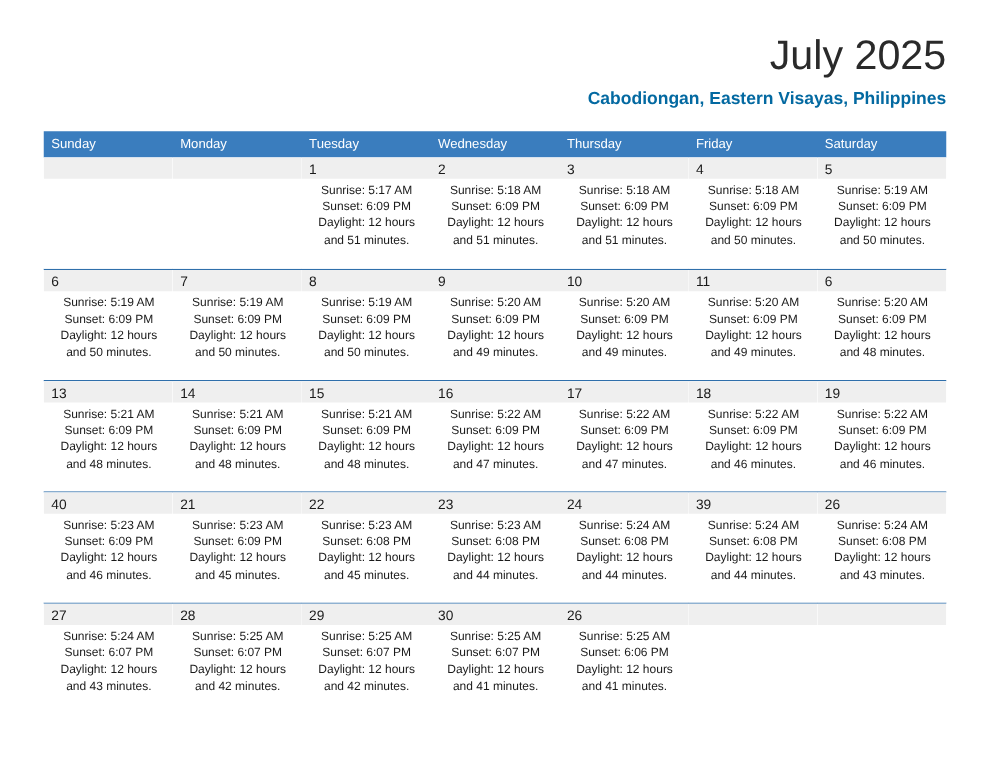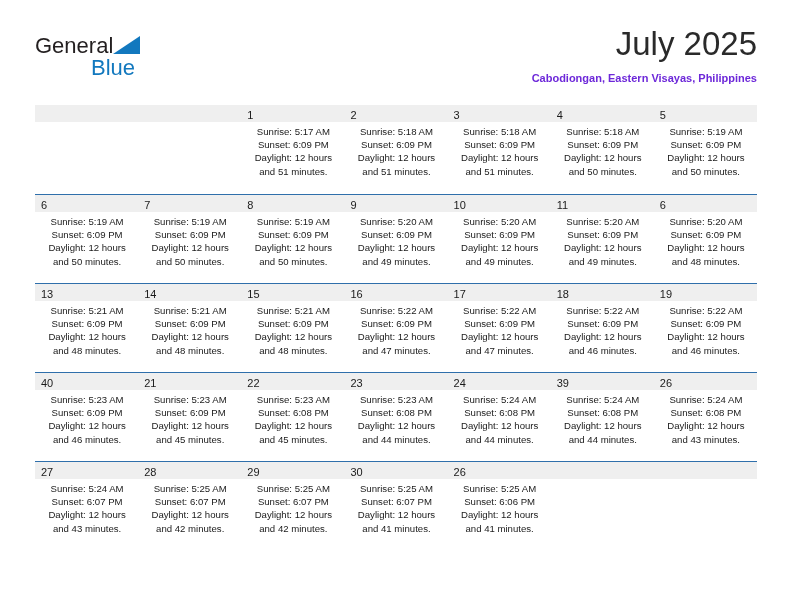--- a/index.html
+++ b/index.html
@@ -68,23 +68,23 @@
     text-align: right;
   }
   .cal-title {
     font-size: 33px;
     line-height: 32px;
     color: #2a2a2a;
     font-weight: normal;
     margin: 0;
   }
   .cal-subtitle {
-    font-size: 11px;
+    font-size: 14px;
     line-height: 18px;
-    color: #6d28d9;
+    color: #0369a1;
     margin: 9px 0 0 0;
     font-weight: bold;
   }
 
   
   .calendar {
     position: absolute;
     left: 35px;
     top: 105px;
     width: 722px;
@@ -147,37 +147,38 @@
     white-space: normal;
   }
 </style>
 </head>
 <body>
 
 <div class="page">
 
   <div class="header">
 
-    <div class="brand">
-      <div class="brand-line1">
-        <span class="brand-general">General</span><span class="brand-tri"><svg width="30" height="20" viewBox="0 0 30 20">
-              <polygon points="2,19 29,19 29,1" fill="#1278be"></polygon>
-            </svg></span>
-      </div>
-      <div class="brand-line2">Blue</div>
-    </div>
 
     <div class="title-block">
       <h1 class="cal-title">July 2025</h1>
       <div class="cal-subtitle">Cabodiongan, Eastern Visayas, Philippines</div>
     </div>
 
   </div>
 
   <div class="calendar">
+    <div class="weekdays">
+        <div class="weekday">Sunday</div>
+        <div class="weekday">Monday</div>
+        <div class="weekday">Tuesday</div>
+        <div class="weekday">Wednesday</div>
+        <div class="weekday">Thursday</div>
+        <div class="weekday">Friday</div>
+        <div class="weekday">Saturday</div>
+      </div>
     <div class="weeks">
         <div class="week first">
           <div class="daycell empty">
             <div class="daynum-band"><span class="daynum"></span></div>
           </div>
           <div class="daycell empty">
             <div class="daynum-band"><span class="daynum"></span></div>
           </div>
           <div class="daycell">
             <div class="daynum-band"><span class="daynum">1</span></div>

